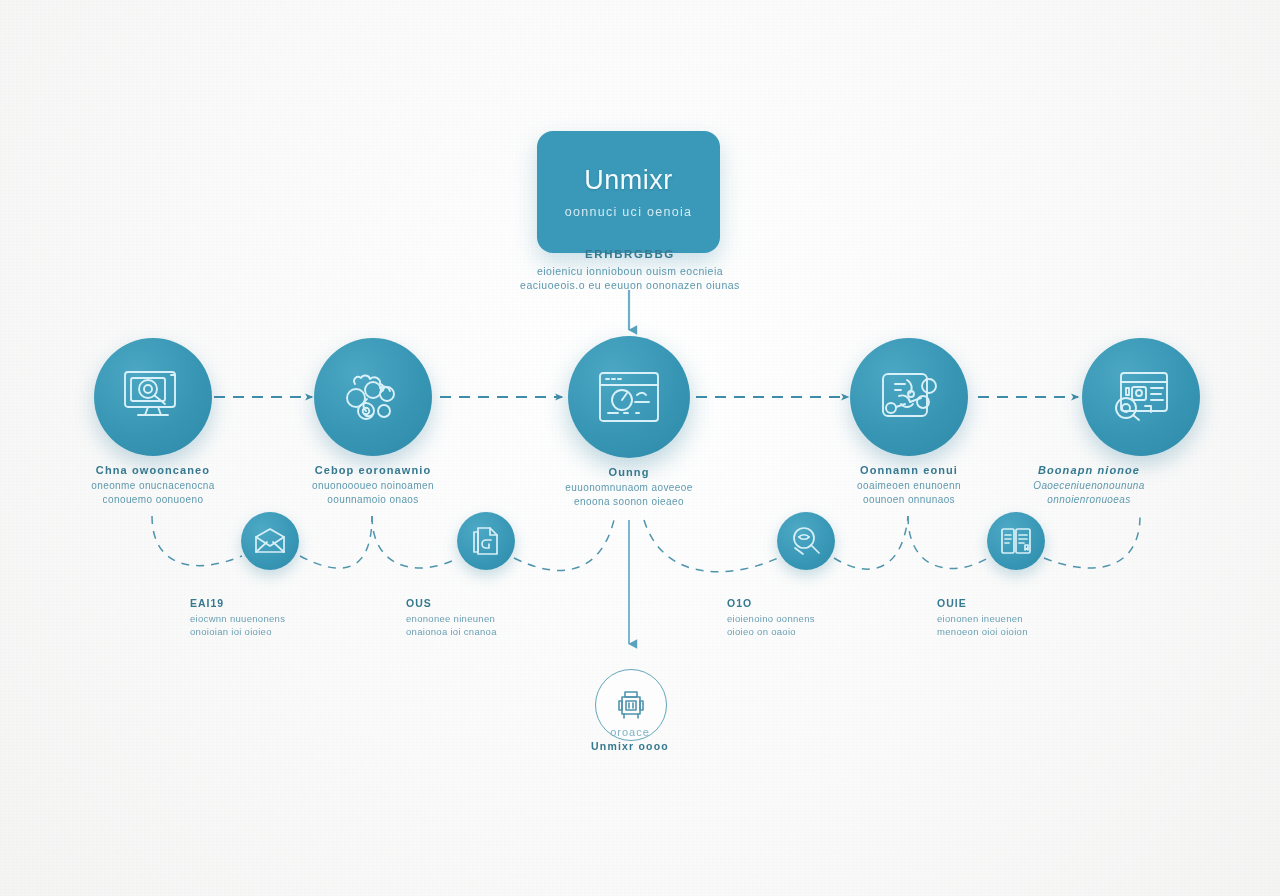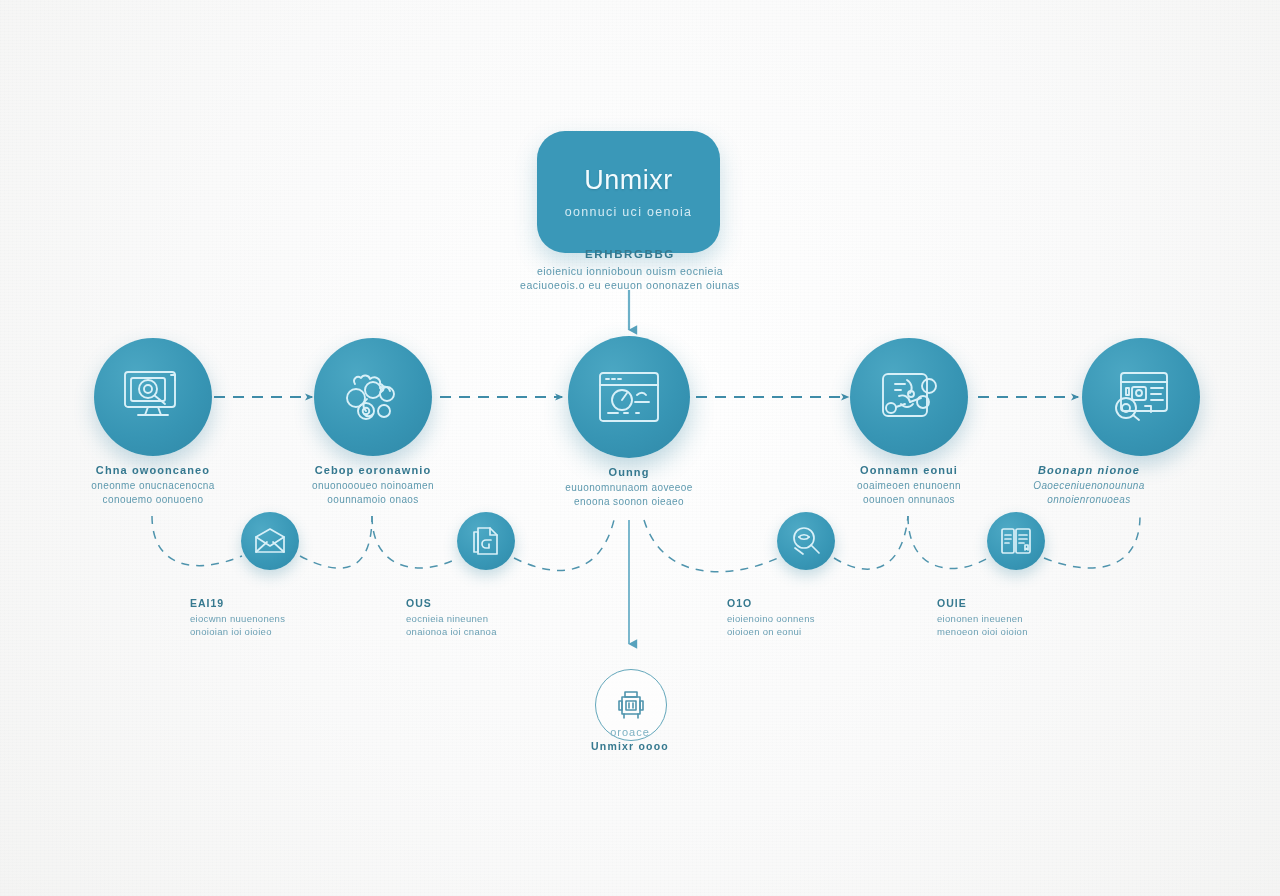--- a/index.html
+++ b/index.html
@@ -25,21 +25,21 @@
       repeating-linear-gradient(90deg, rgba(160,170,175,.035) 0 1px, transparent 1px 4px);
     pointer-events:none;
   }
   #edges{position:absolute;inset:0;}
 
   
   .hero-card{
     position:absolute;
     left:537px;top:131px;width:183px;height:122px;
     background:#3a98b8;
-    border-radius:28px;
+    border-radius:16px;
     box-shadow:0 10px 22px rgba(55,140,170,.26);
     display:flex;flex-direction:column;
     align-items:center;justify-content:center;
     gap:9px;
   }
   .hero-title{
     font-size:27px;letter-spacing:.5px;
     color:#f2fbfe;font-weight:400;
     text-shadow:0 1px 2px rgba(20,80,100,.28);
   }
@@ -285,37 +285,37 @@
 <div class="subnode" style="left:457px;top:512px;">
   <svg width="28" height="30" viewBox="0 0 28 30" fill="none" stroke="#d8f0f8" stroke-width="1.7" stroke-linecap="round" stroke-linejoin="round">
     <path d="M6 2h12l7 7v19H6z"></path>
     <path d="M18 2v7h7"></path>
     <rect x="2" y="6" width="4" height="20"></rect>
     <path d="M19 14h-5a4 4 0 1 0 0 8h3v-4"></path>
   </svg>
 </div>
 <div class="sub-label" style="left:406px;top:597px;">
   <div class="sl-head">OUS</div>
-  <div class="sl-line">eocnieia nineunen</div>
+  <div class="sl-line">enononee nineunen</div>
   <div class="sl-line">onaionoa ioi cnanoa</div>
 </div>
 
 <div class="subnode" style="left:777px;top:512px;">
   <svg width="30" height="30" viewBox="0 0 30 30" fill="none" stroke="#d8f0f8" stroke-width="1.7" stroke-linecap="round" stroke-linejoin="round">
     <circle cx="13" cy="12" r="10"></circle>
     <path d="M20 19 28 27"></path>
     <path d="M8 11c2-3 8-3 10 0"></path>
     <path d="M8 11c2 3 8 3 10 0"></path>
     <path d="M4 22 12 28"></path>
   </svg>
 </div>
 <div class="sub-label" style="left:727px;top:597px;">
   <div class="sl-head">O1O</div>
   <div class="sl-line">eioienoino oonnens</div>
-  <div class="sl-line">oioioen on eonui</div>
+  <div class="sl-line">oioieo on oaoio</div>
 </div>
 
 <div class="subnode" style="left:987px;top:512px;">
   <svg width="32" height="28" viewBox="0 0 32 28" fill="none" stroke="#d8f0f8" stroke-width="1.7" stroke-linecap="round" stroke-linejoin="round">
     <rect x="2" y="2" width="12" height="24" rx="1.5"></rect>
     <rect x="16" y="2" width="14" height="24" rx="1.5"></rect>
     <path d="M5 8h6M5 12h6M5 16h4"></path>
     <path d="M19 8h8M19 12h8M19 16h5"></path>
     <path d="M25 18h3v5l-1.5-1.5L25 23z"></path>
   </svg>

